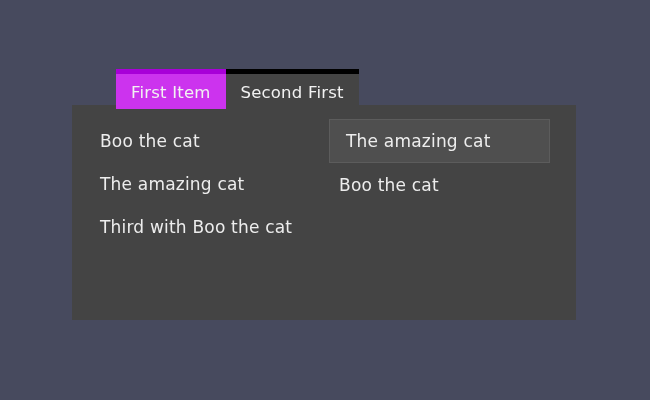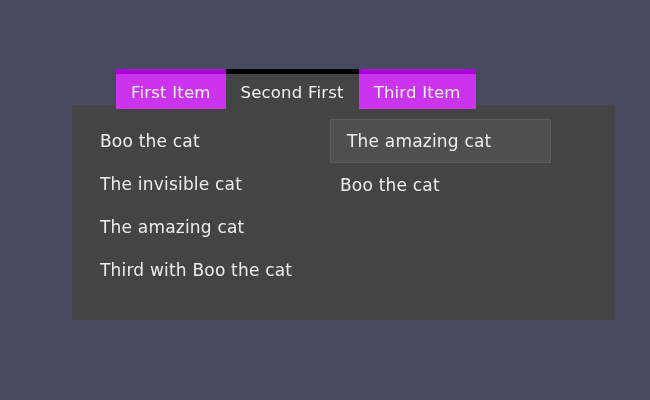--- a/index.html
+++ b/index.html
@@ -68,21 +68,21 @@
   #tab-strip-rest {
     flex: 1 1 auto;
     background: transparent;
   }
 
   
   #tab-panel {
     position: absolute;
     left: 0;
     top: 37px;
-    width: 543px;
+    width: 504px;
     height: 215px;
     background: #444444;
     box-sizing: border-box;
   }
 
   #panel-columns {
     position: absolute;
     left: 0;
     top: 0;
     width: 100%;
@@ -122,23 +122,20 @@
 <div id="tab-widget">
 
   <div id="tab-panel">
     <div id="panel-columns">
 
       <div class="panel-col" id="panel-col-left">
         <div class="list-item">
           <span>Boo the cat</span>
         </div>
         <div class="list-item">
-          <span>The invisible cat</span>
-        </div>
-        <div class="list-item">
           <span>The amazing cat</span>
         </div>
         <div class="list-item">
           <span>Third with Boo the cat</span>
         </div>
       </div>
 
       <div class="panel-col" id="panel-col-right">
         <div class="list-item selected">
           <span>The amazing cat</span>
@@ -151,19 +148,16 @@
     </div>
   </div>
 
   <div id="tab-strip">
     <div class="tab inactive">
       <span class="tab-label">First Item</span>
     </div>
     <div class="tab active">
       <span class="tab-label">Second First</span>
     </div>
-    <div class="tab inactive">
-      <span class="tab-label">Third Item</span>
-    </div>
     <div id="tab-strip-rest"></div>
   </div>
 
 </div>
 
 </body></html>

